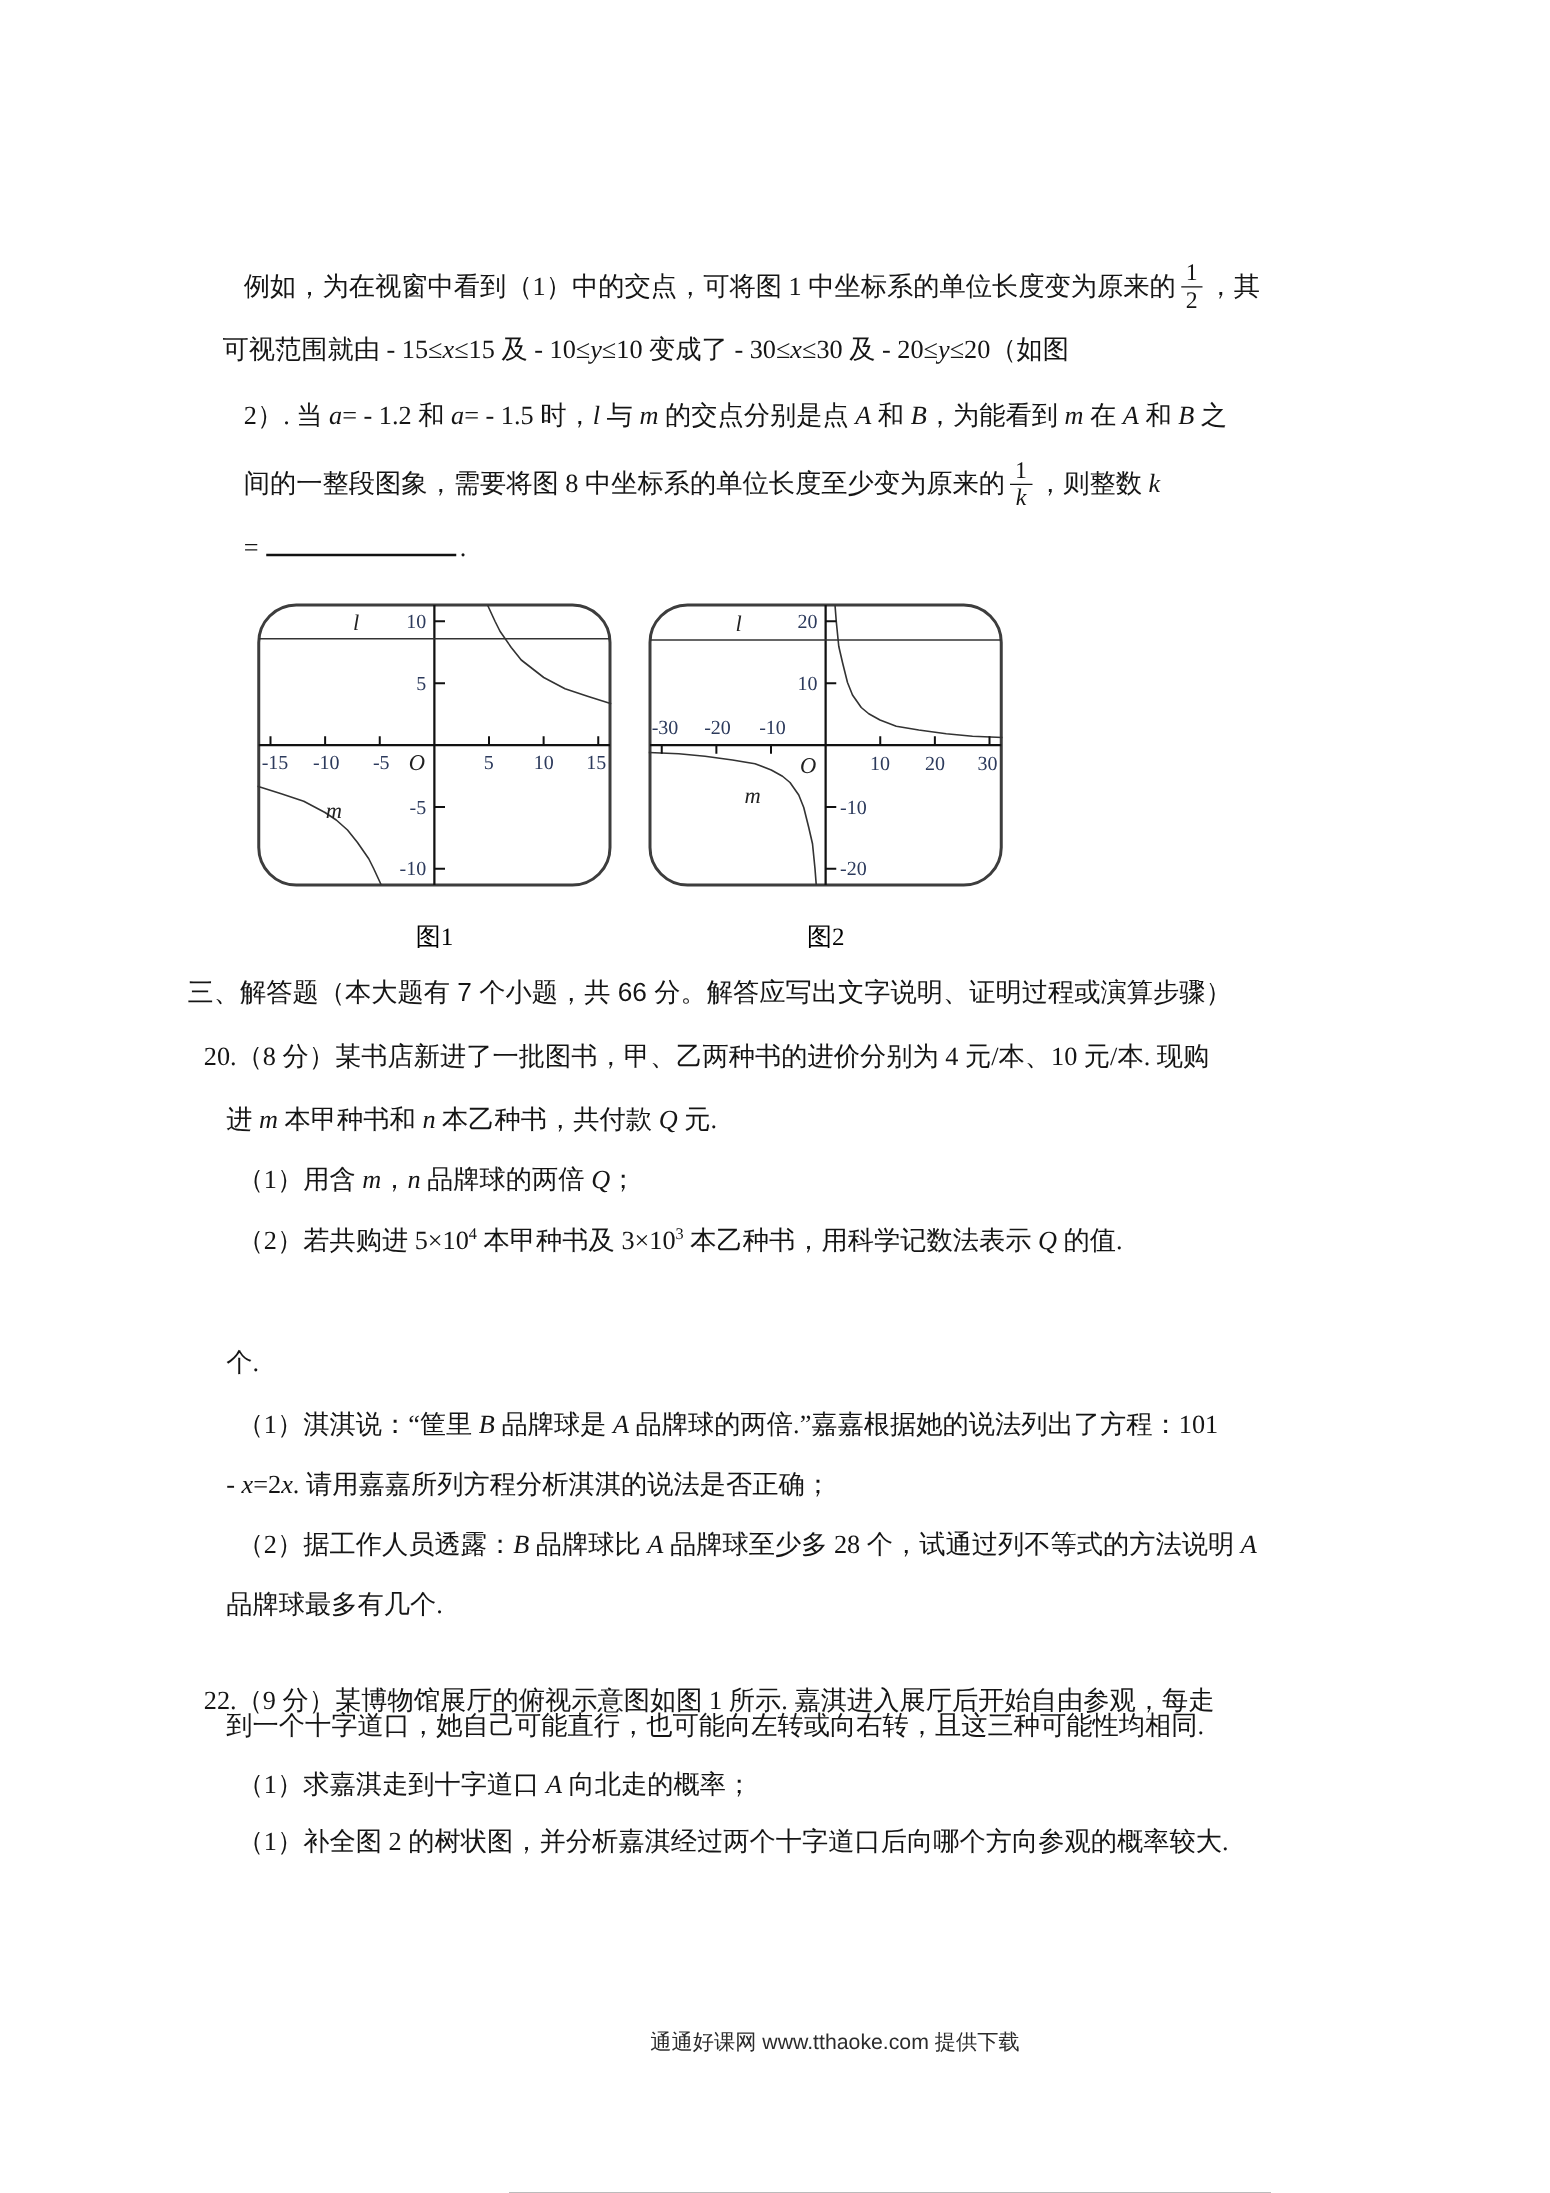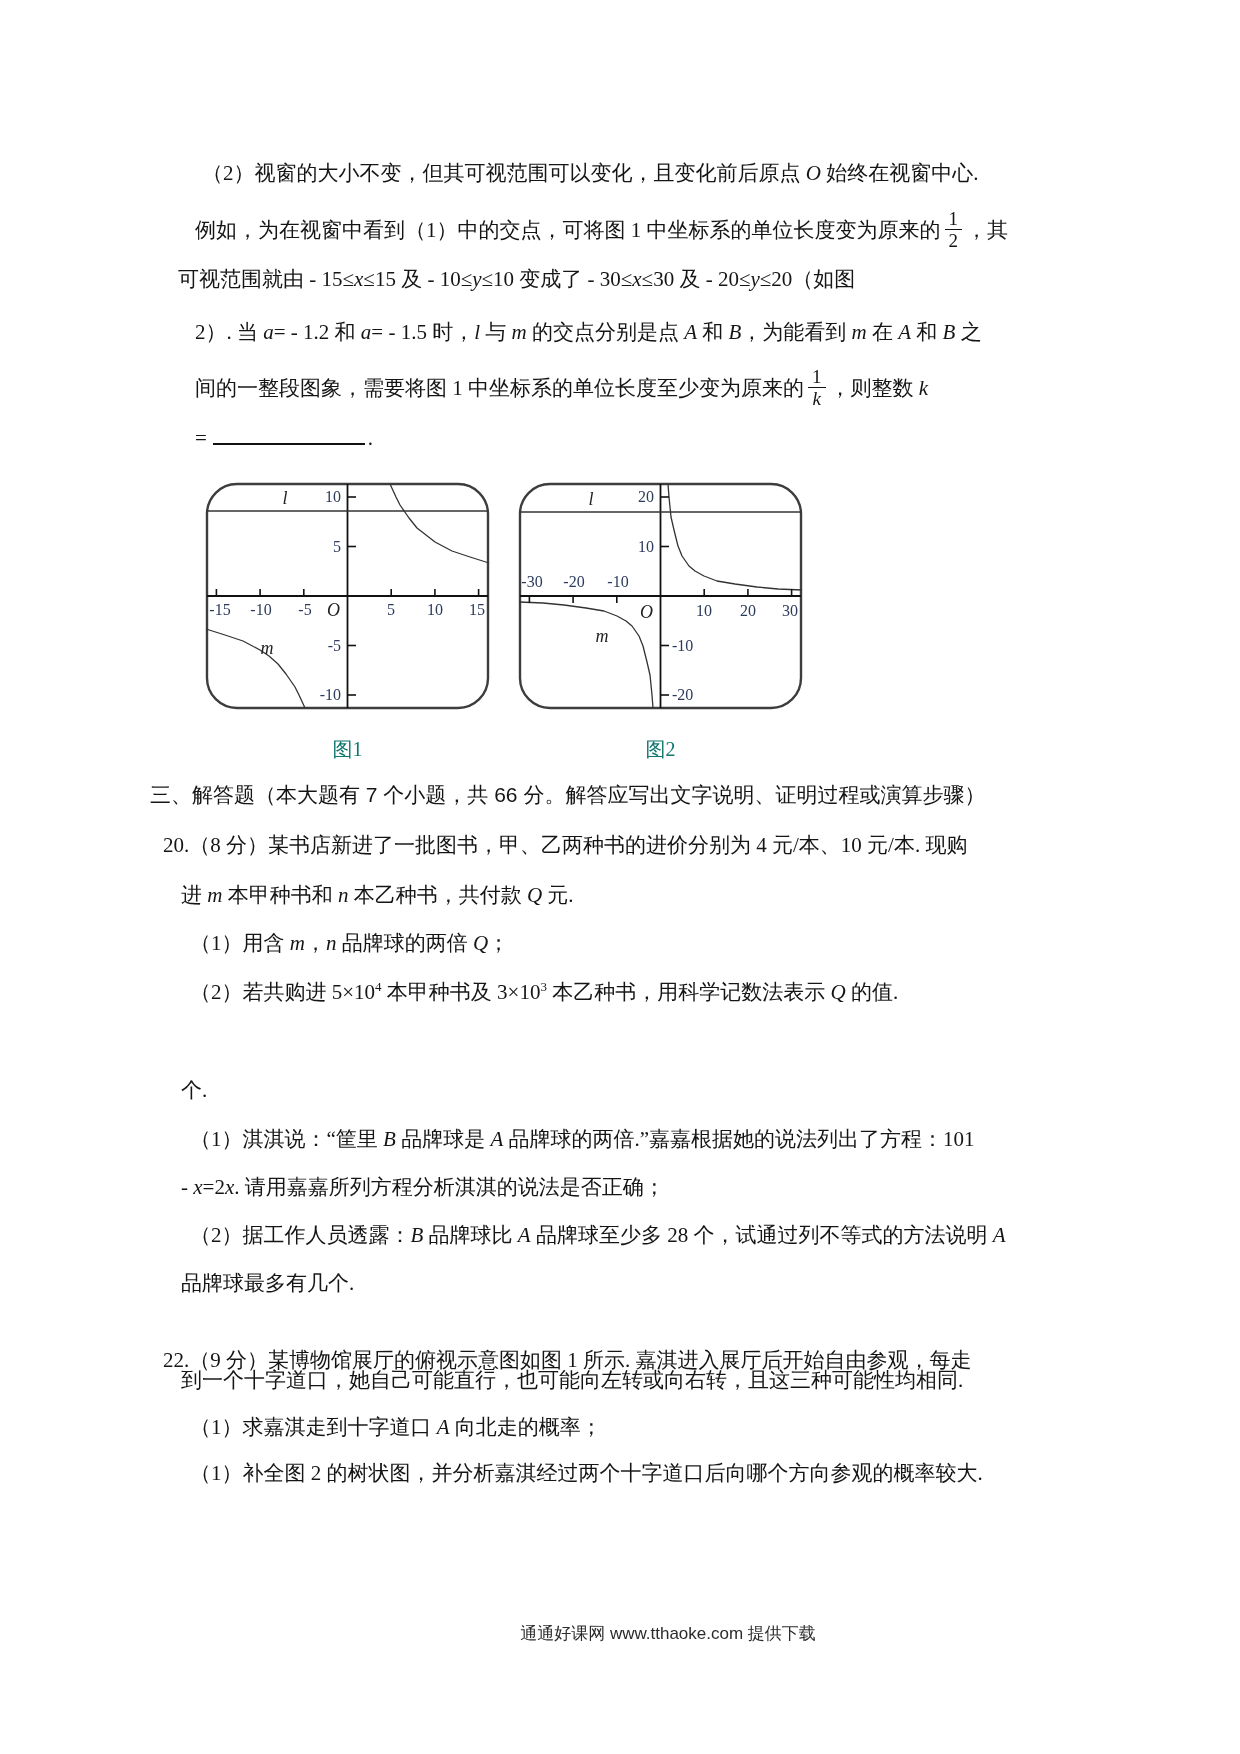--- a/index.html
+++ b/index.html
@@ -42,21 +42,21 @@
     font-family:"Liberation Sans","DejaVu Sans",sans-serif;
     font-weight:normal;
     font-size:21px;
   }
   .figure-box{position:absolute;}
   .fig-caption{
     position:absolute;
     width:285px;
     text-align:center;
     font-size:20px;
-    color:#0f766e;
+    color:#000000;
   }
   .footer{
     position:absolute;
     left:0;width:100%;
     text-align:center;
     font-size:17px;
     color:#2b2b2b;
     font-family:"Liberation Sans","DejaVu Sans",sans-serif;
     padding-left:48px;
   }
@@ -65,25 +65,24 @@
     font-size:16px;
     fill:#2c3a5c;
   }
   svg text.var{font-style:italic;font-size:18px;fill:#222;}
 </style>
 </head>
 <body>
 
 <div class="page">
 
-  <div class="line" style="top:158px;left:202px"><span>（2）视窗的大小不变，但其可视范围可以变化，且变化前后原点 </span><span class="it">O</span><span> 始终在视窗中心.</span></div>
   <div class="line" style="top:208px;left:195px"><span>例如，为在视窗中看到（1）中的交点，可将图 1 中坐标系的单位长度变为原来的</span><span class="frac"><span class="num">1</span><span class="den">2</span></span><span>，其</span></div>
   <div class="line" style="top:264px;left:178px"><span>可视范围就由 - 15≤</span><span class="it">x</span><span>≤15 及 - 10≤</span><span class="it">y</span><span>≤10 变成了 - 30≤</span><span class="it">x</span><span>≤30 及 - 20≤</span><span class="it">y</span><span>≤20（如图</span></div>
   <div class="line" style="top:317px;left:195px"><span>2）. 当 </span><span class="it">a</span><span>= - 1.2 和 </span><span class="it">a</span><span>= - 1.5 时，</span><span class="it">l</span><span> 与 </span><span class="it">m</span><span> 的交点分别是点 </span><span class="it">A</span><span> 和 </span><span class="it">B</span><span>，为能看到 </span><span class="it">m</span><span> 在 </span><span class="it">A</span><span> 和 </span><span class="it">B</span><span> 之</span></div>
-  <div class="line" style="top:366px;left:195px"><span>间的一整段图象，需要将图 1 中坐标系的单位长度至少变为原来的</span><span class="frac"><span class="num">1</span><span class="den it">k</span></span><span>，则整数 </span><span class="it">k</span></div>
+  <div class="line" style="top:366px;left:195px"><span>间的一整段图象，需要将图 8 中坐标系的单位长度至少变为原来的</span><span class="frac"><span class="num">1</span><span class="den it">k</span></span><span>，则整数 </span><span class="it">k</span></div>
   <div class="line" style="top:422px;left:195px"><span>=</span><span class="blank"></span><span>.</span></div>
 
   <div class="figure-box" style="top:482px;left:205px">
     <svg width="285" height="228" viewBox="0 0 285 228">
       <rect x="2" y="2" width="281" height="224" rx="30" fill="none" stroke="#3d3d3d" stroke-width="2.4"></rect>
 
       <line x1="142.5" y1="2" x2="142.5" y2="226" stroke="#111" stroke-width="1.8"></line>
       <line x1="2" y1="114" x2="283" y2="114" stroke="#111" stroke-width="1.8"></line>
 
       <line x1="2" y1="29" x2="283" y2="29" stroke="#333" stroke-width="1.3"></line>

